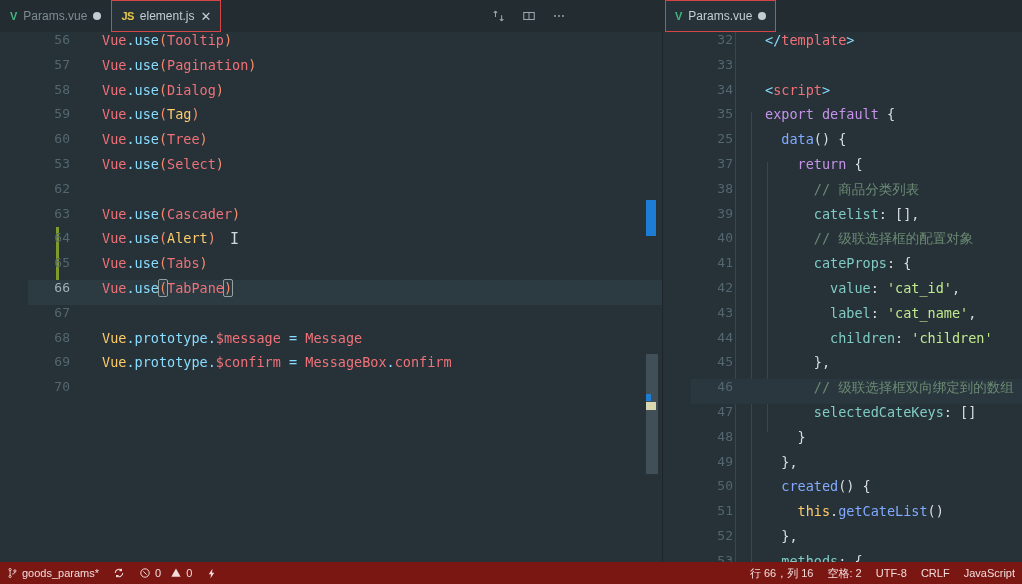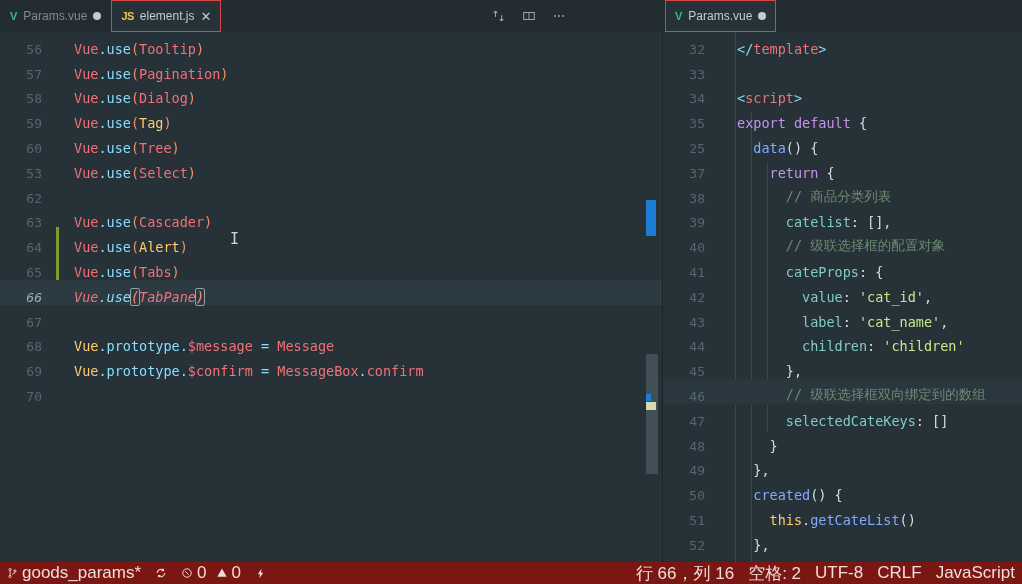--- a/index.html
+++ b/index.html
@@ -108,26 +108,27 @@
     background: #263238;
     overflow: hidden;
   }
   .pane-left  { width: 663px; border-right: 1px solid #1c2429; }
   .pane-right { width: 359px; }
 
   .codelines { position: absolute; top: 0; left: 0; right: 0; }
   .cline {
     display: flex;
     height: 24.8px;
-    align-items: flex-end;
+    align-items: flex-start;
     font-family: "DejaVu Sans Mono", monospace;
     font-size: 13.5px;
     white-space: pre;
-  }
-  .cline.current { background: #2c3a41; font-style: italic; }
+    margin-left: 28px;
+  }
+  .cline.current { background: #2c3a41; }
   .cline.hl      { background: #2a373e; }
   .lnum {
     width: 58px;
     flex: none;
     text-align: right;
     padding-right: 16px;
     color: #54666f;
     font-size: 13px;
   }
   .cline.current .lnum { color: #9fb0b8; }
@@ -202,21 +203,21 @@
 
   
   .statusbar {
     position: absolute;
     left: 0; bottom: 0;
     width: 1022px; height: 22px;
     background: #7a1712;
     display: flex;
     align-items: center;
     font-family: "Liberation Sans", sans-serif;
-    font-size: 17px;
+    font-size: 11px;
     color: #f1dcdc;
   }
   .sb-left, .sb-right {
     display: flex;
     align-items: center;
     height: 22px;
   }
   .sb-right { margin-left: auto; padding-right: 0; }
   .sb-item {
     display: flex;

